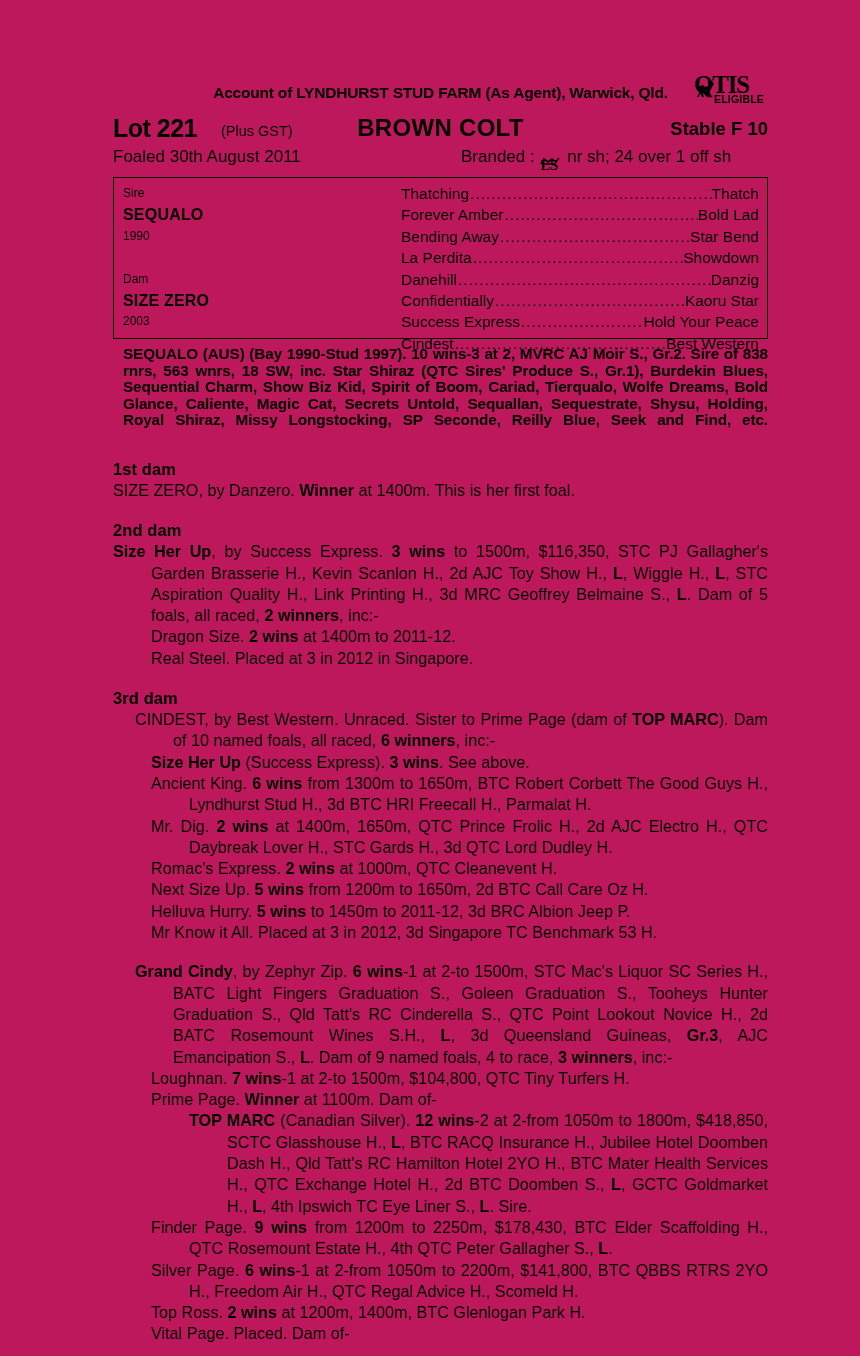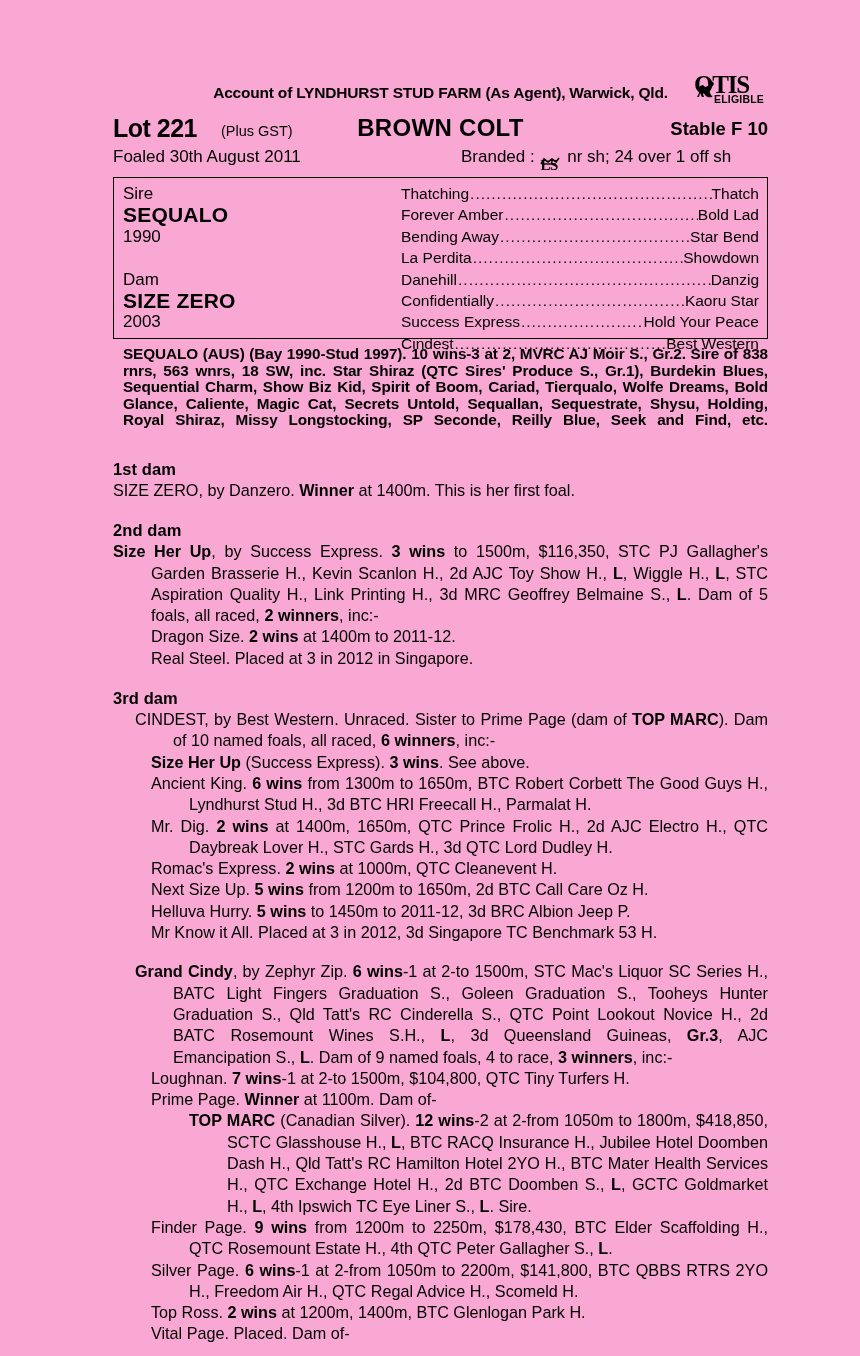--- a/index.html
+++ b/index.html
@@ -14,21 +14,21 @@
     font-family: "Liberation Sans", sans-serif;
     color: #000000;
     position: relative;
     overflow: hidden;
   }
   .page {
     position: absolute;
     left: 0; top: 0;
     width: 860px;
     height: 1356px;
-    background: #f9a8d4;
+    background: #be185d;
   }
 
   
   .account-line {
     position: absolute;
     left: 113px;
     top: 84px;
     width: 655px;
     text-align: center;
     font-weight: bold;
@@ -172,29 +172,29 @@
   }
   .ped-col {
     position: absolute;
     top: 5px;
   }
   .ped-c1 { left: 9px;   width: 118px; }
   .ped-c2 { left: 130px; width: 150px; }
   .ped-c3 { left: 287px; width: 358px; }
 
   .ped-line {
-    font-size: 17px;
+    font-size: 12px;
     line-height: 21.4px;
     height: 21.4px;
     white-space: nowrap;
     overflow: hidden;
   }
   .ped-line.b {
     font-weight: bold;
-    font-size: 21px;
+    font-size: 16px;
     letter-spacing: 0.2px;
   }
   .ped-line.sp { visibility: hidden; }
 
   .dotrow {
     display: flex;
     align-items: baseline;
     font-size: 15.5px;
     line-height: 21.4px;
     height: 21.4px;

